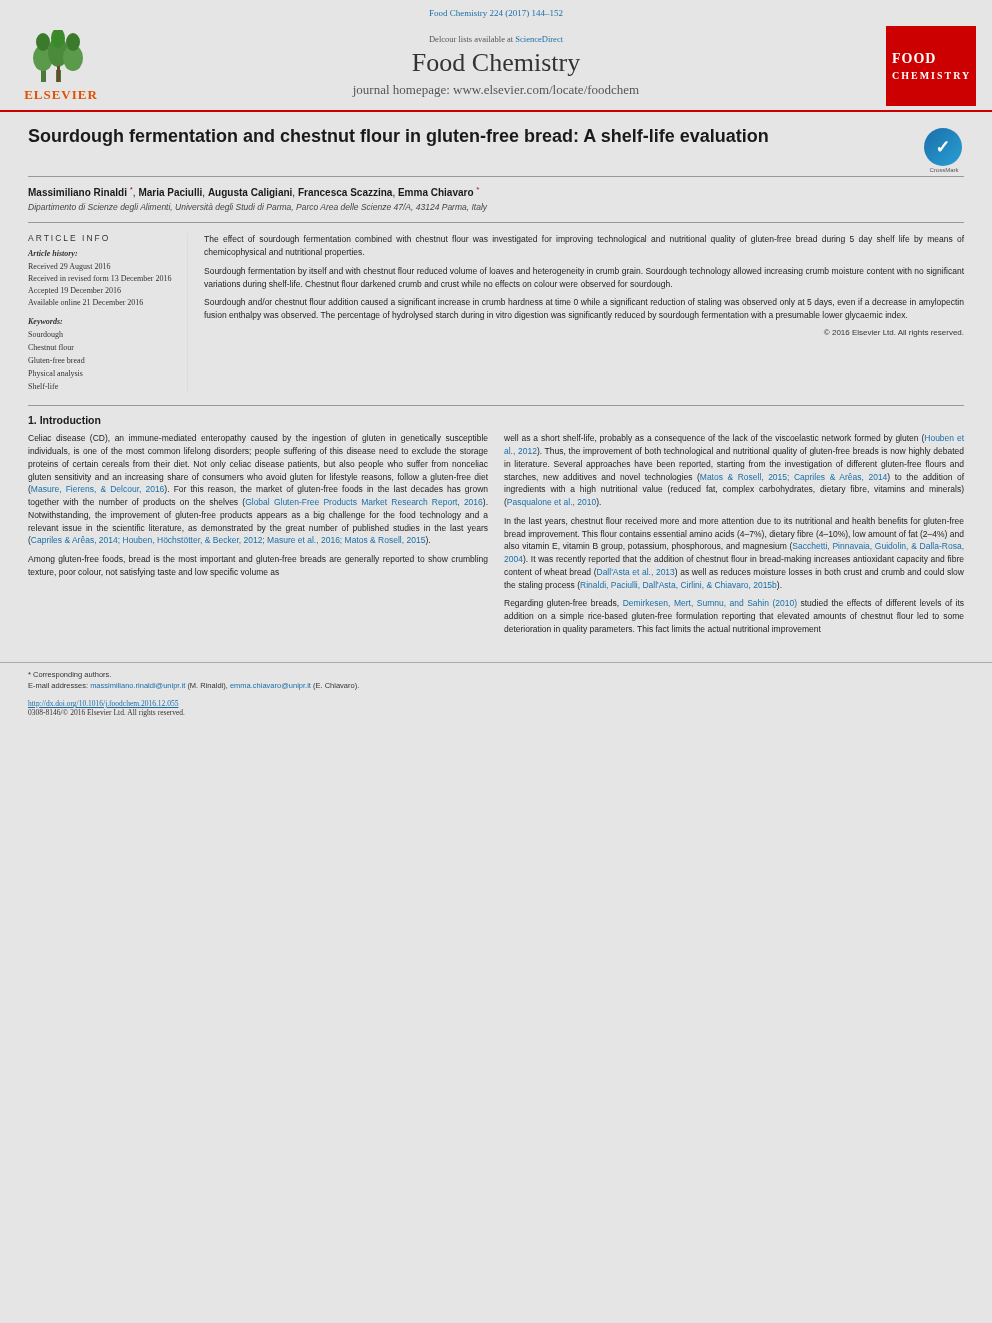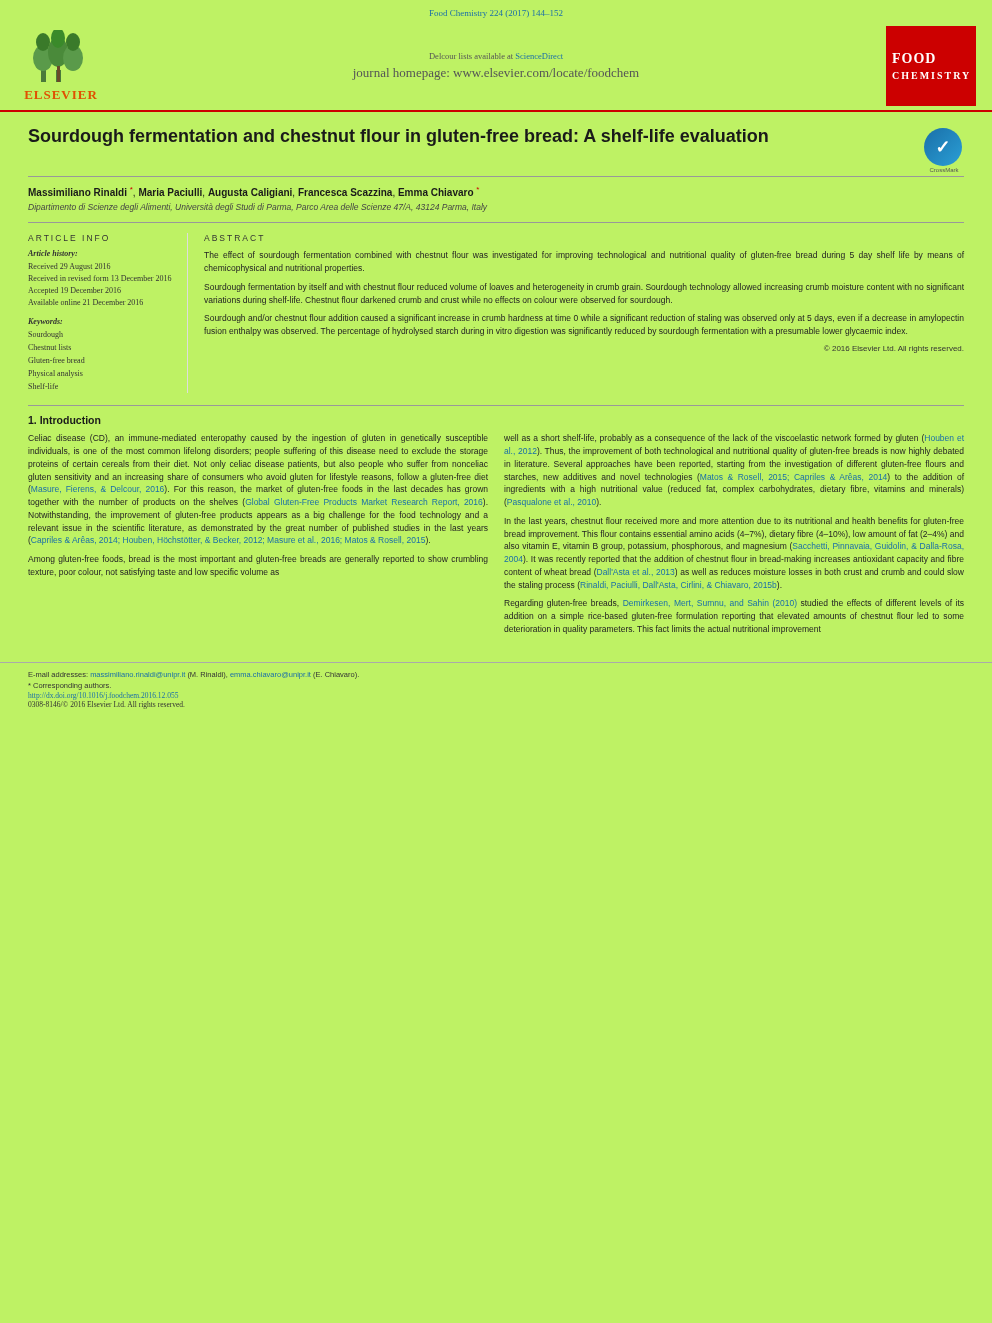--- a/index.html
+++ b/index.html
@@ -7,21 +7,21 @@
       background: #fff;
       font-family: 'Times New Roman', Times, serif;
       font-size: 9.5px;
       color: #000;
       width: 992px;
       min-height: 1323px;
     }
     .page-wrapper {
       width: 992px;
       min-height: 1323px;
-      background: #bef264;
+      background: #e5e5e5;
       padding: 0;
     }
     
     .journal-header {
       border-bottom: 2px solid #c00;
       padding: 8px 0 0 0;
     }
     .journal-meta-top {
       text-align: center;
       font-size: 9px;
@@ -273,21 +273,22 @@
     }
     .footer-note {
       font-size: 7.5px;
       color: #333;
       line-height: 1.5;
       font-family: Arial, sans-serif;
     }
     .footer-links {
       font-size: 7.5px;
       color: #1a6fa8;
-      margin-top: 0;
+      margin-top: 8px;
+      text-decoration: underline;
     }
     .footer-copyright {
       font-size: 7.5px;
       color: #333;
     }
     
   </style>
 </head>
 <body>
 
@@ -312,20 +313,21 @@
           <ellipse cx="42" cy="12" rx="7" ry="9" fill="#3a7a2a"></ellipse>
         </svg>
         <div class="elsevier-text">ELSEVIER</div>
       </div>
 
       <div class="journal-title-center">
         <div class="contents-available">
           <span>Delcour lists available at</span>
           <a href="#">ScienceDirect</a>
         </div>
+        <div class="journal-name-big">Food Chemistry</div>
         <div class="journal-homepage">
           <span>journal homepage: www.elsevier.com/locate/foodchem</span>
         </div>
       </div>
 
       <div class="food-chem-badge">
         <div class="food-line">FOOD</div>
         <div class="chem-line">CHEMISTRY</div>
       </div>
     </div>
@@ -357,28 +359,27 @@
         <div class="section-heading">ARTICLE INFO</div>
 
         <div class="article-history-heading">Article history:</div>
         <div class="article-history-item">Received 29 August 2016</div>
         <div class="article-history-item">Received in revised form 13 December 2016</div>
         <div class="article-history-item">Accepted 19 December 2016</div>
         <div class="article-history-item">Available online 21 December 2016</div>
 
         <div class="keywords-heading">Keywords:</div>
         <div class="keyword-item">Sourdough</div>
-        <div class="keyword-item">Chestnut lists</div>
+        <div class="keyword-item">Chestnut flour</div>
         <div class="keyword-item">Gluten-free bread</div>
         <div class="keyword-item">Physical analysis</div>
         <div class="keyword-item">Shelf-life</div>
       </div>
 
       <div class="right-col">
-        <div class="section-heading">ABSTRACT</div>
         <div class="abstract-text">
           <p>The effect of sourdough fermentation combined with chestnut flour was investigated for improving technological and nutritional quality of gluten-free bread during 5 day shelf life by means of chemicophysical and nutritional properties.</p>
           <p>Sourdough fermentation by itself and with chestnut flour reduced volume of loaves and heterogeneity in crumb grain. Sourdough technology allowed increasing crumb moisture content with no significant variations during shelf-life. Chestnut flour darkened crumb and crust while no effects on colour were observed for sourdough.</p>
           <p>Sourdough and/or chestnut flour addition caused a significant increase in crumb hardness at time 0 while a significant reduction of staling was observed only at 5 days, even if a decrease in amylopectin fusion enthalpy was observed. The percentage of hydrolysed starch during in vitro digestion was significantly reduced by sourdough fermentation with a presumable lower glycaemic index.</p>
         </div>
         <div class="copyright-line">© 2016 Elsevier Ltd. All rights reserved.</div>
       </div>
     </div>
 
     <div class="intro-section">
@@ -403,28 +404,28 @@
             <p>Regarding gluten-free breads, <a href="#" class="ref-link">Demirkesen, Mert, Sumnu, and Sahin (2010)</a> studied the effects of different levels of its addition on a simple rice-based gluten-free formulation reporting that elevated amounts of chestnut flour led to some deterioration in quality parameters. This fact limits the actual nutritional improvement</p>
           </div>
         </div>
       </div>
     </div>
 
   </div>
 
   <div class="page-footer">
     <div class="footer-note">
+      <span>* Corresponding authors.</span>
+    </div>
+    <div class="footer-note">
       <span>E-mail addresses:</span>
       <a href="#" class="ref-link">massimiliano.rinaldi@unipr.it</a>
       <span>(M. Rinaldi),</span>
       <a href="#" class="ref-link">emma.chiavaro@unipr.it</a>
       <span>(E. Chiavaro).</span>
     </div>
-    <div class="footer-note">
-      <span>* Corresponding authors.</span>
-    </div>
     <div class="footer-links">
       <a href="#" class="ref-link">http://dx.doi.org/10.1016/j.foodchem.2016.12.055</a>
     </div>
     <div class="footer-copyright">0308-8146/© 2016 Elsevier Ltd. All rights reserved.</div>
   </div>
 
 </div>
 
 </body></html>

